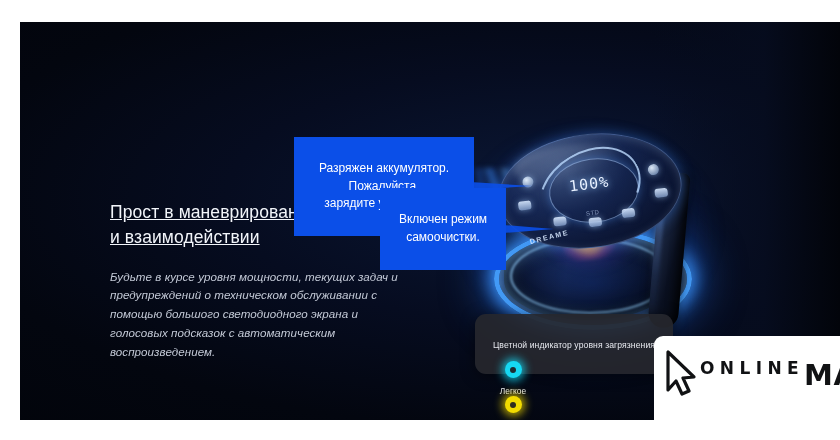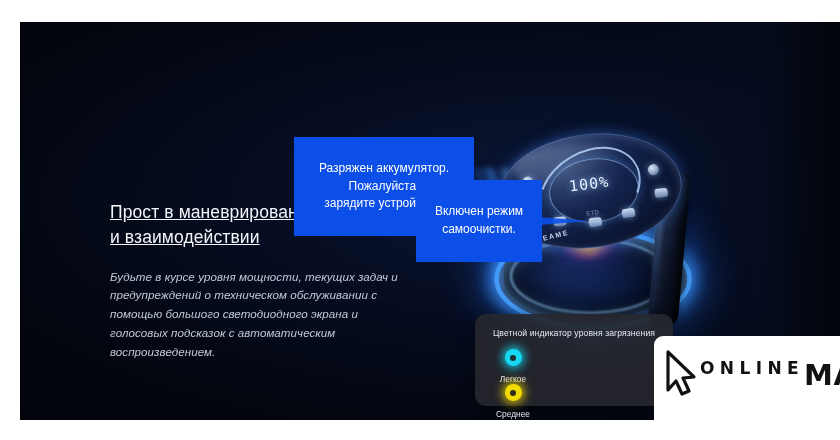--- a/index.html
+++ b/index.html
@@ -320,34 +320,34 @@
     top: 50%;
     width: 0;
     height: 0;
     border-top: 7px solid transparent;
     border-bottom: 7px solid transparent;
     border-left: 58px solid rgba(11,79,232,.9);
     transform: translateY(-50%) scaleY(.55);
     transform-origin: left center;
   }
   #callout-battery { left: 274px; top: 115px; width: 162px; }
-  #callout-selfclean { left: 360px; top: 158px; width: 108px; margin-left: 36px; }
+  #callout-selfclean { left: 360px; top: 166px; width: 108px; }
   #callout-selfclean .tail { border-left-width: 48px; }
 
   
   #legend {
     position: absolute;
     left: 455px;
     top: 292px;
     width: 198px;
-    height: 92px;
+    height: 60px;
     border-radius: 11px;
     background: rgba(38,39,45,.93);
     box-shadow: 0 2px 14px rgba(0,0,0,.5);
-    padding: 14px 0 0 0;
+    padding: 26px 0 0 0;
     box-sizing: border-box;
   }
   #legend .legend-title {
     color: #e6e8ee;
     font-size: 8.6px;
     text-align: center;
     letter-spacing: .1px;
   }
   #legend .legend-row {
     display: flex;

